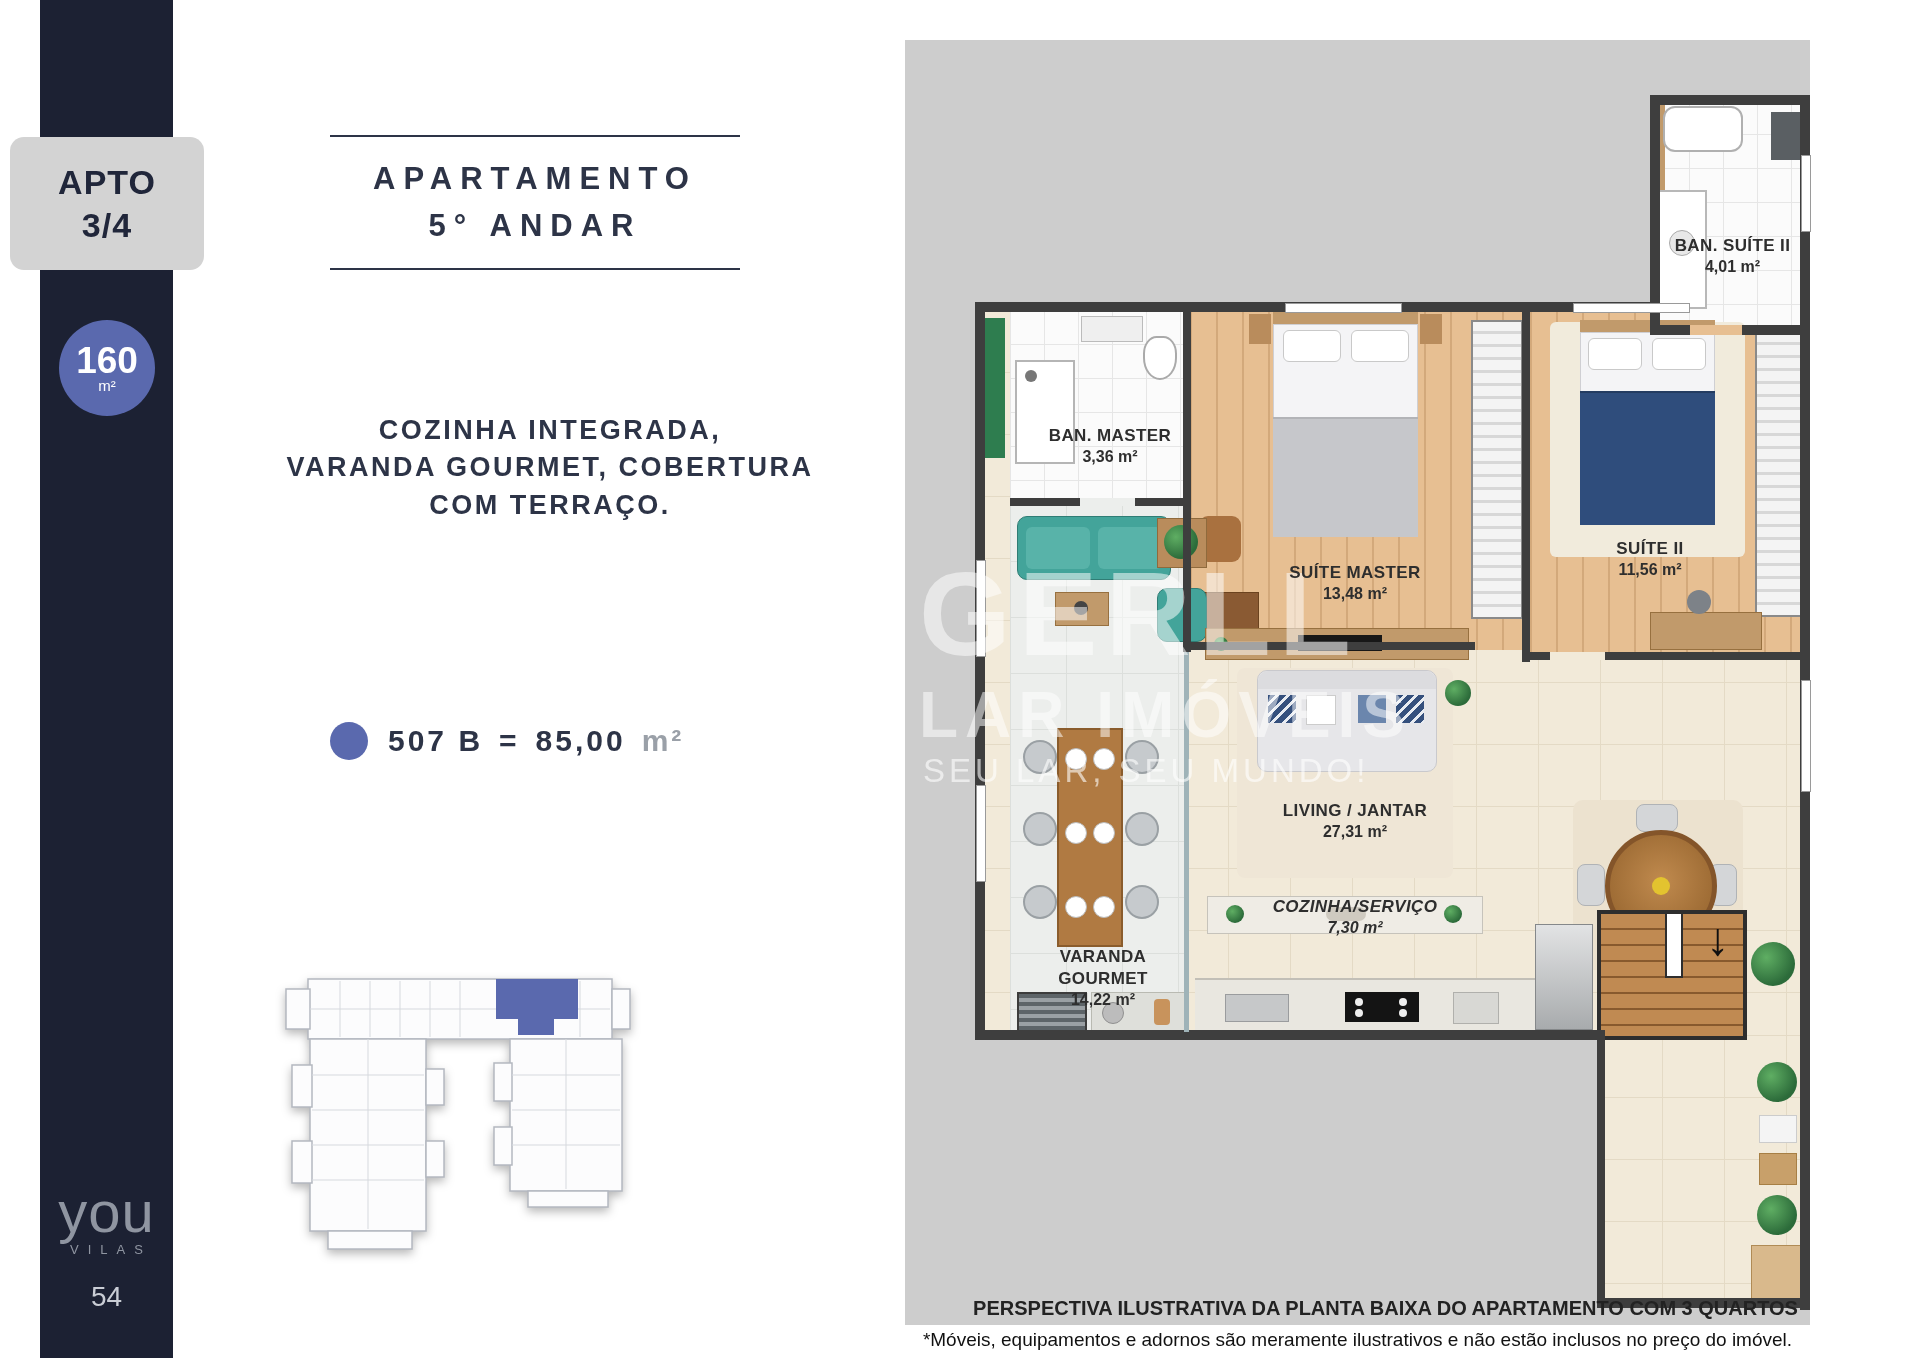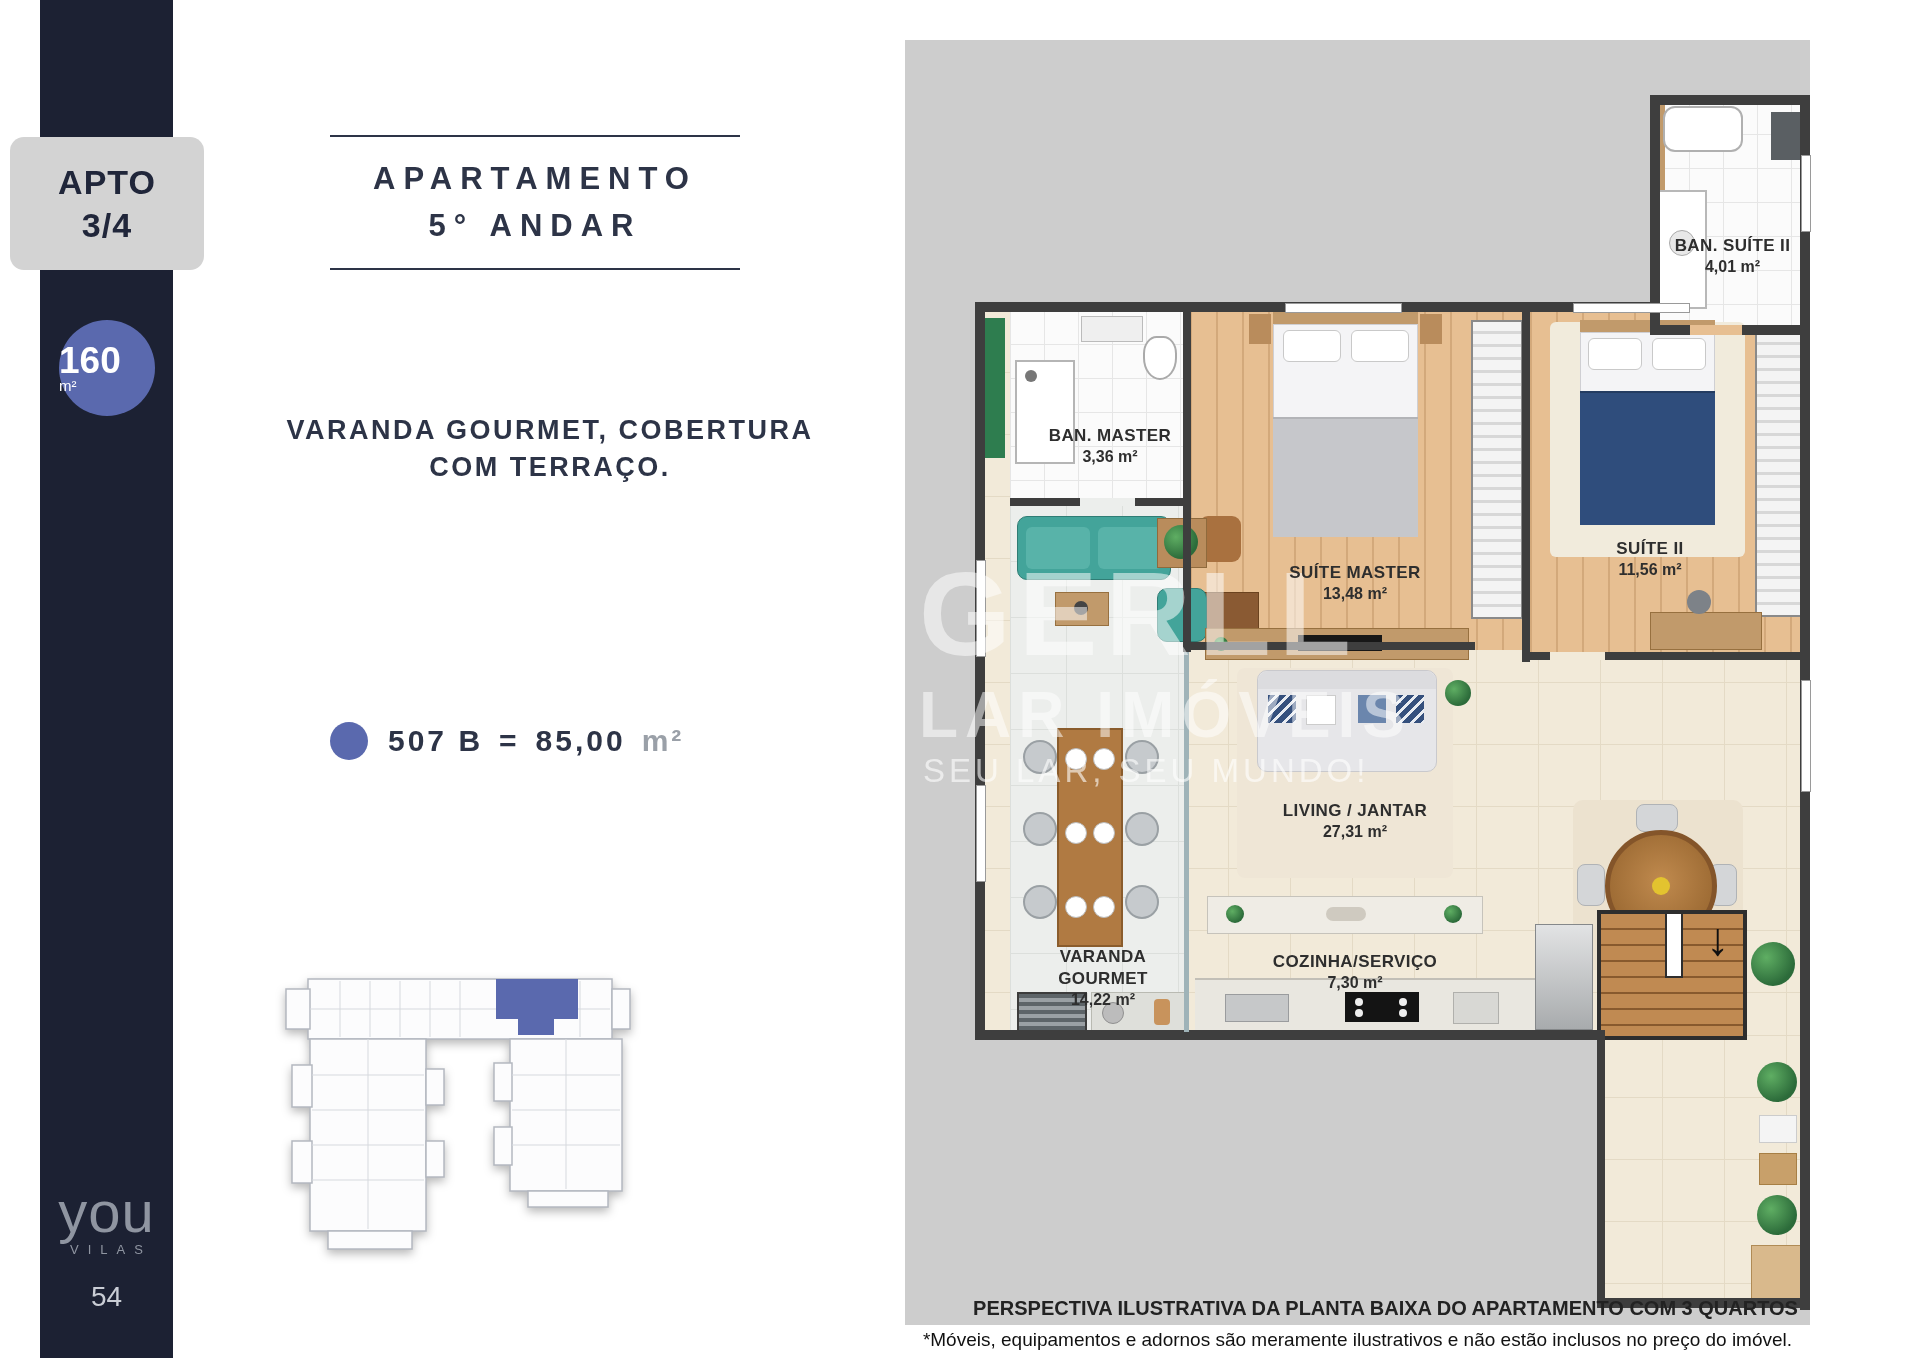--- a/index.html
+++ b/index.html
@@ -5,21 +5,21 @@
   html,body{margin:0;padding:0;background:#fff;font-family:"Liberation Sans",sans-serif;}
   #page{position:relative;width:1920px;height:1358px;background:#ffffff;overflow:hidden;}
   .abs{position:absolute;}
 
   
   .side-bar{left:40px;top:0;width:133px;height:1358px;background:#1c2133;}
   .apto-badge{left:10px;top:137px;width:194px;height:133px;background:#d3d3d3;border-radius:14px;
     display:flex;flex-direction:column;align-items:center;justify-content:center;
     color:#20263a;font-weight:700;font-size:34px;letter-spacing:1px;line-height:1.25;}
   .area-circle{left:59px;top:320px;width:96px;height:96px;border-radius:50%;background:#5a69ae;
-    display:flex;flex-direction:column;align-items:flex-start;justify-content:center;color:#fff;}
+    display:flex;flex-direction:column;align-items:center;justify-content:center;color:#fff;}
   .area-circle .val{font-size:37px;font-weight:700;line-height:1;}
   .area-circle .unit{font-size:15px;margin-top:-2px;}
   .logo{left:40px;top:1186px;width:133px;text-align:center;color:#8f95a1;}
   .logo-main{font-size:58px;font-weight:200;line-height:0.9;letter-spacing:1px;}
   .logo-sub{font-size:13px;letter-spacing:9px;margin-top:4px;text-indent:9px;}
   .page-num{margin-top:24px;font-size:28px;color:#c9cdd5;}
 
   
   .rule{height:2px;background:#2d3447;}
   .rule-top{left:330px;top:135px;width:410px;}
@@ -104,20 +104,21 @@
   </div>
 
   <div class="abs rule rule-top"></div>
   <div class="abs title">
     <div>APARTAMENTO</div>
     <div>5° ANDAR</div>
   </div>
   <div class="abs rule rule-bottom"></div>
 
   <div class="abs desc">
+    <div>COZINHA INTEGRADA,</div>
     <div>VARANDA GOURMET, COBERTURA</div>
     <div>COM TERRAÇO.</div>
   </div>
 
   <div class="abs legend">
     <span class="legend-dot"></span>
     <span class="legend-text">
       <span>507 B</span>
       <span>=</span>
       <span>85,00</span>
@@ -340,21 +341,21 @@
       <div class="room-area">11,56 m²</div>
     </div>
     <div class="abs room-label" style="left:360px;top:760px;width:180px;">
       <div class="room-name">LIVING / JANTAR</div>
       <div class="room-area">27,31 m²</div>
     </div>
     <div class="abs room-label" style="left:110px;top:906px;width:176px;">
       <div class="room-name">VARANDA GOURMET</div>
       <div class="room-area">14,22 m²</div>
     </div>
-    <div class="abs room-label" style="left:350px;top:911px;width:200px;">
+    <div class="abs room-label" style="left:350px;top:856px;width:200px;font-style:italic;">
       <div class="room-name">COZINHA/SERVIÇO</div>
       <div class="room-area">7,30 m²</div>
     </div>
 
     <div class="abs wm wm1">GERLL</div>
     <div class="abs wm wm2">LAR IMÓVEIS</div>
     <div class="abs wm wm3">SEU LAR, SEU MUNDO!</div>
 
     <div class="abs caption-title">PERSPECTIVA ILUSTRATIVA DA PLANTA BAIXA DO APARTAMENTO COM 3 QUARTOS</div>
   </div>

